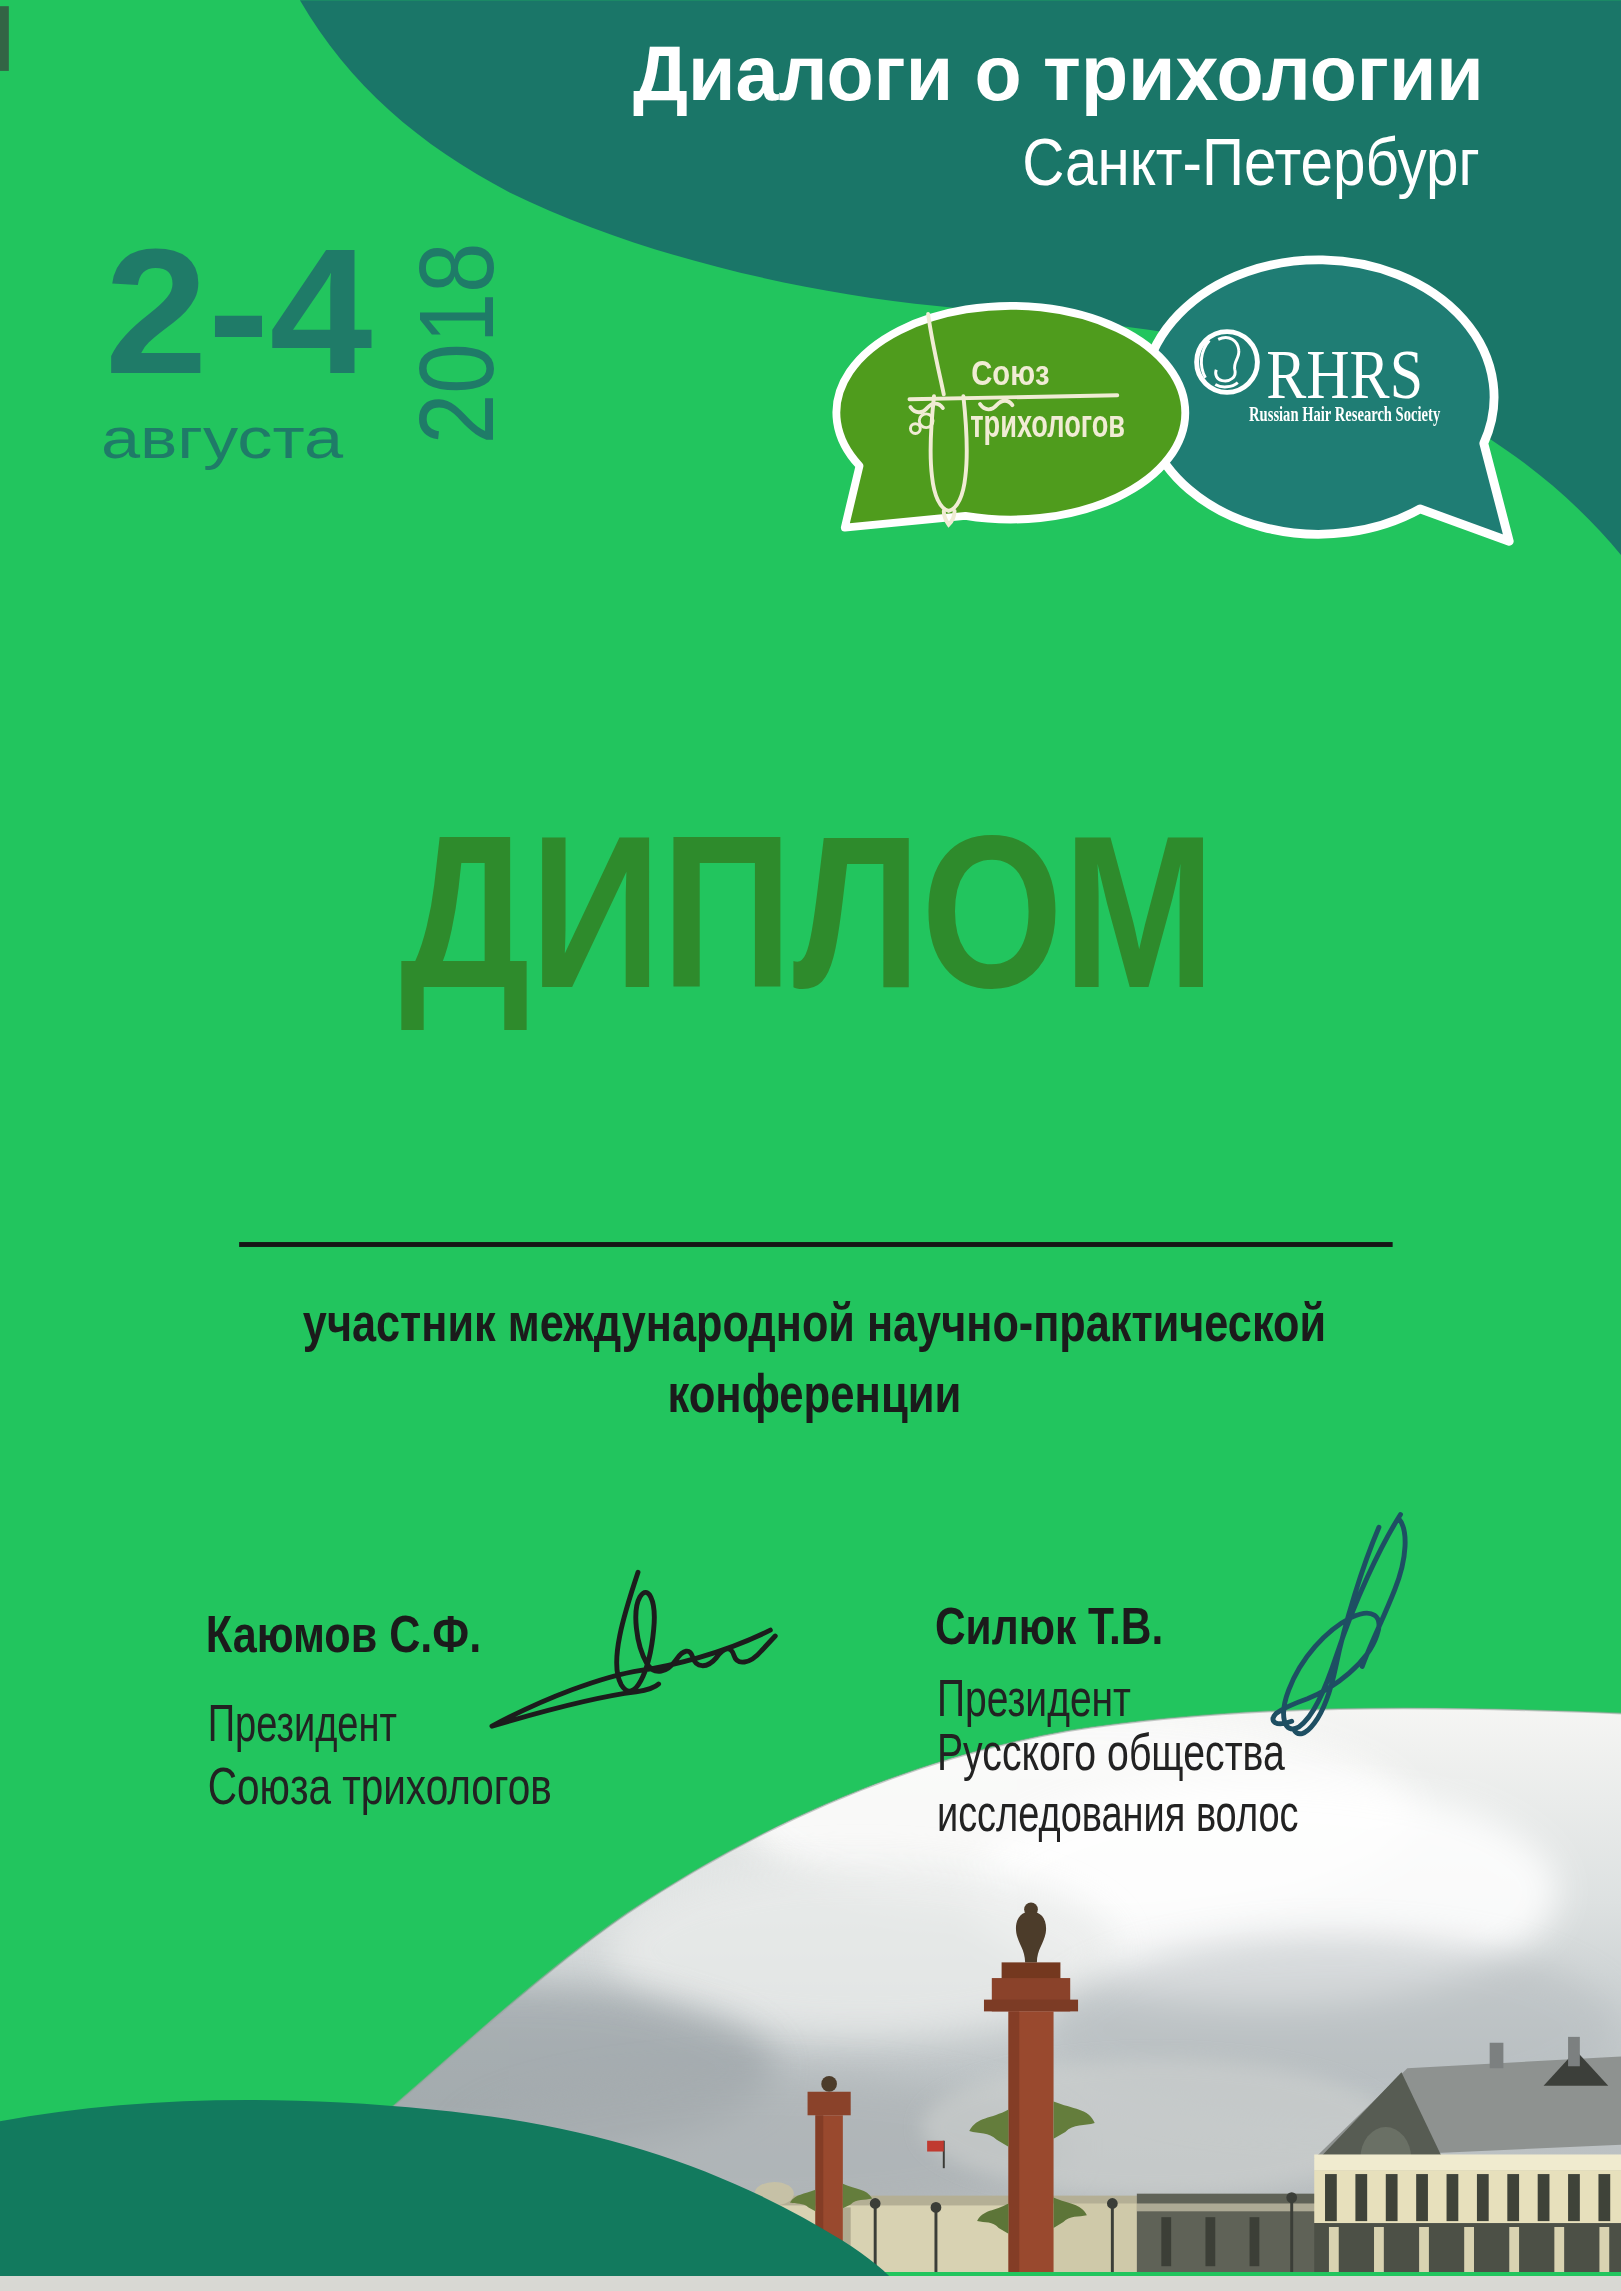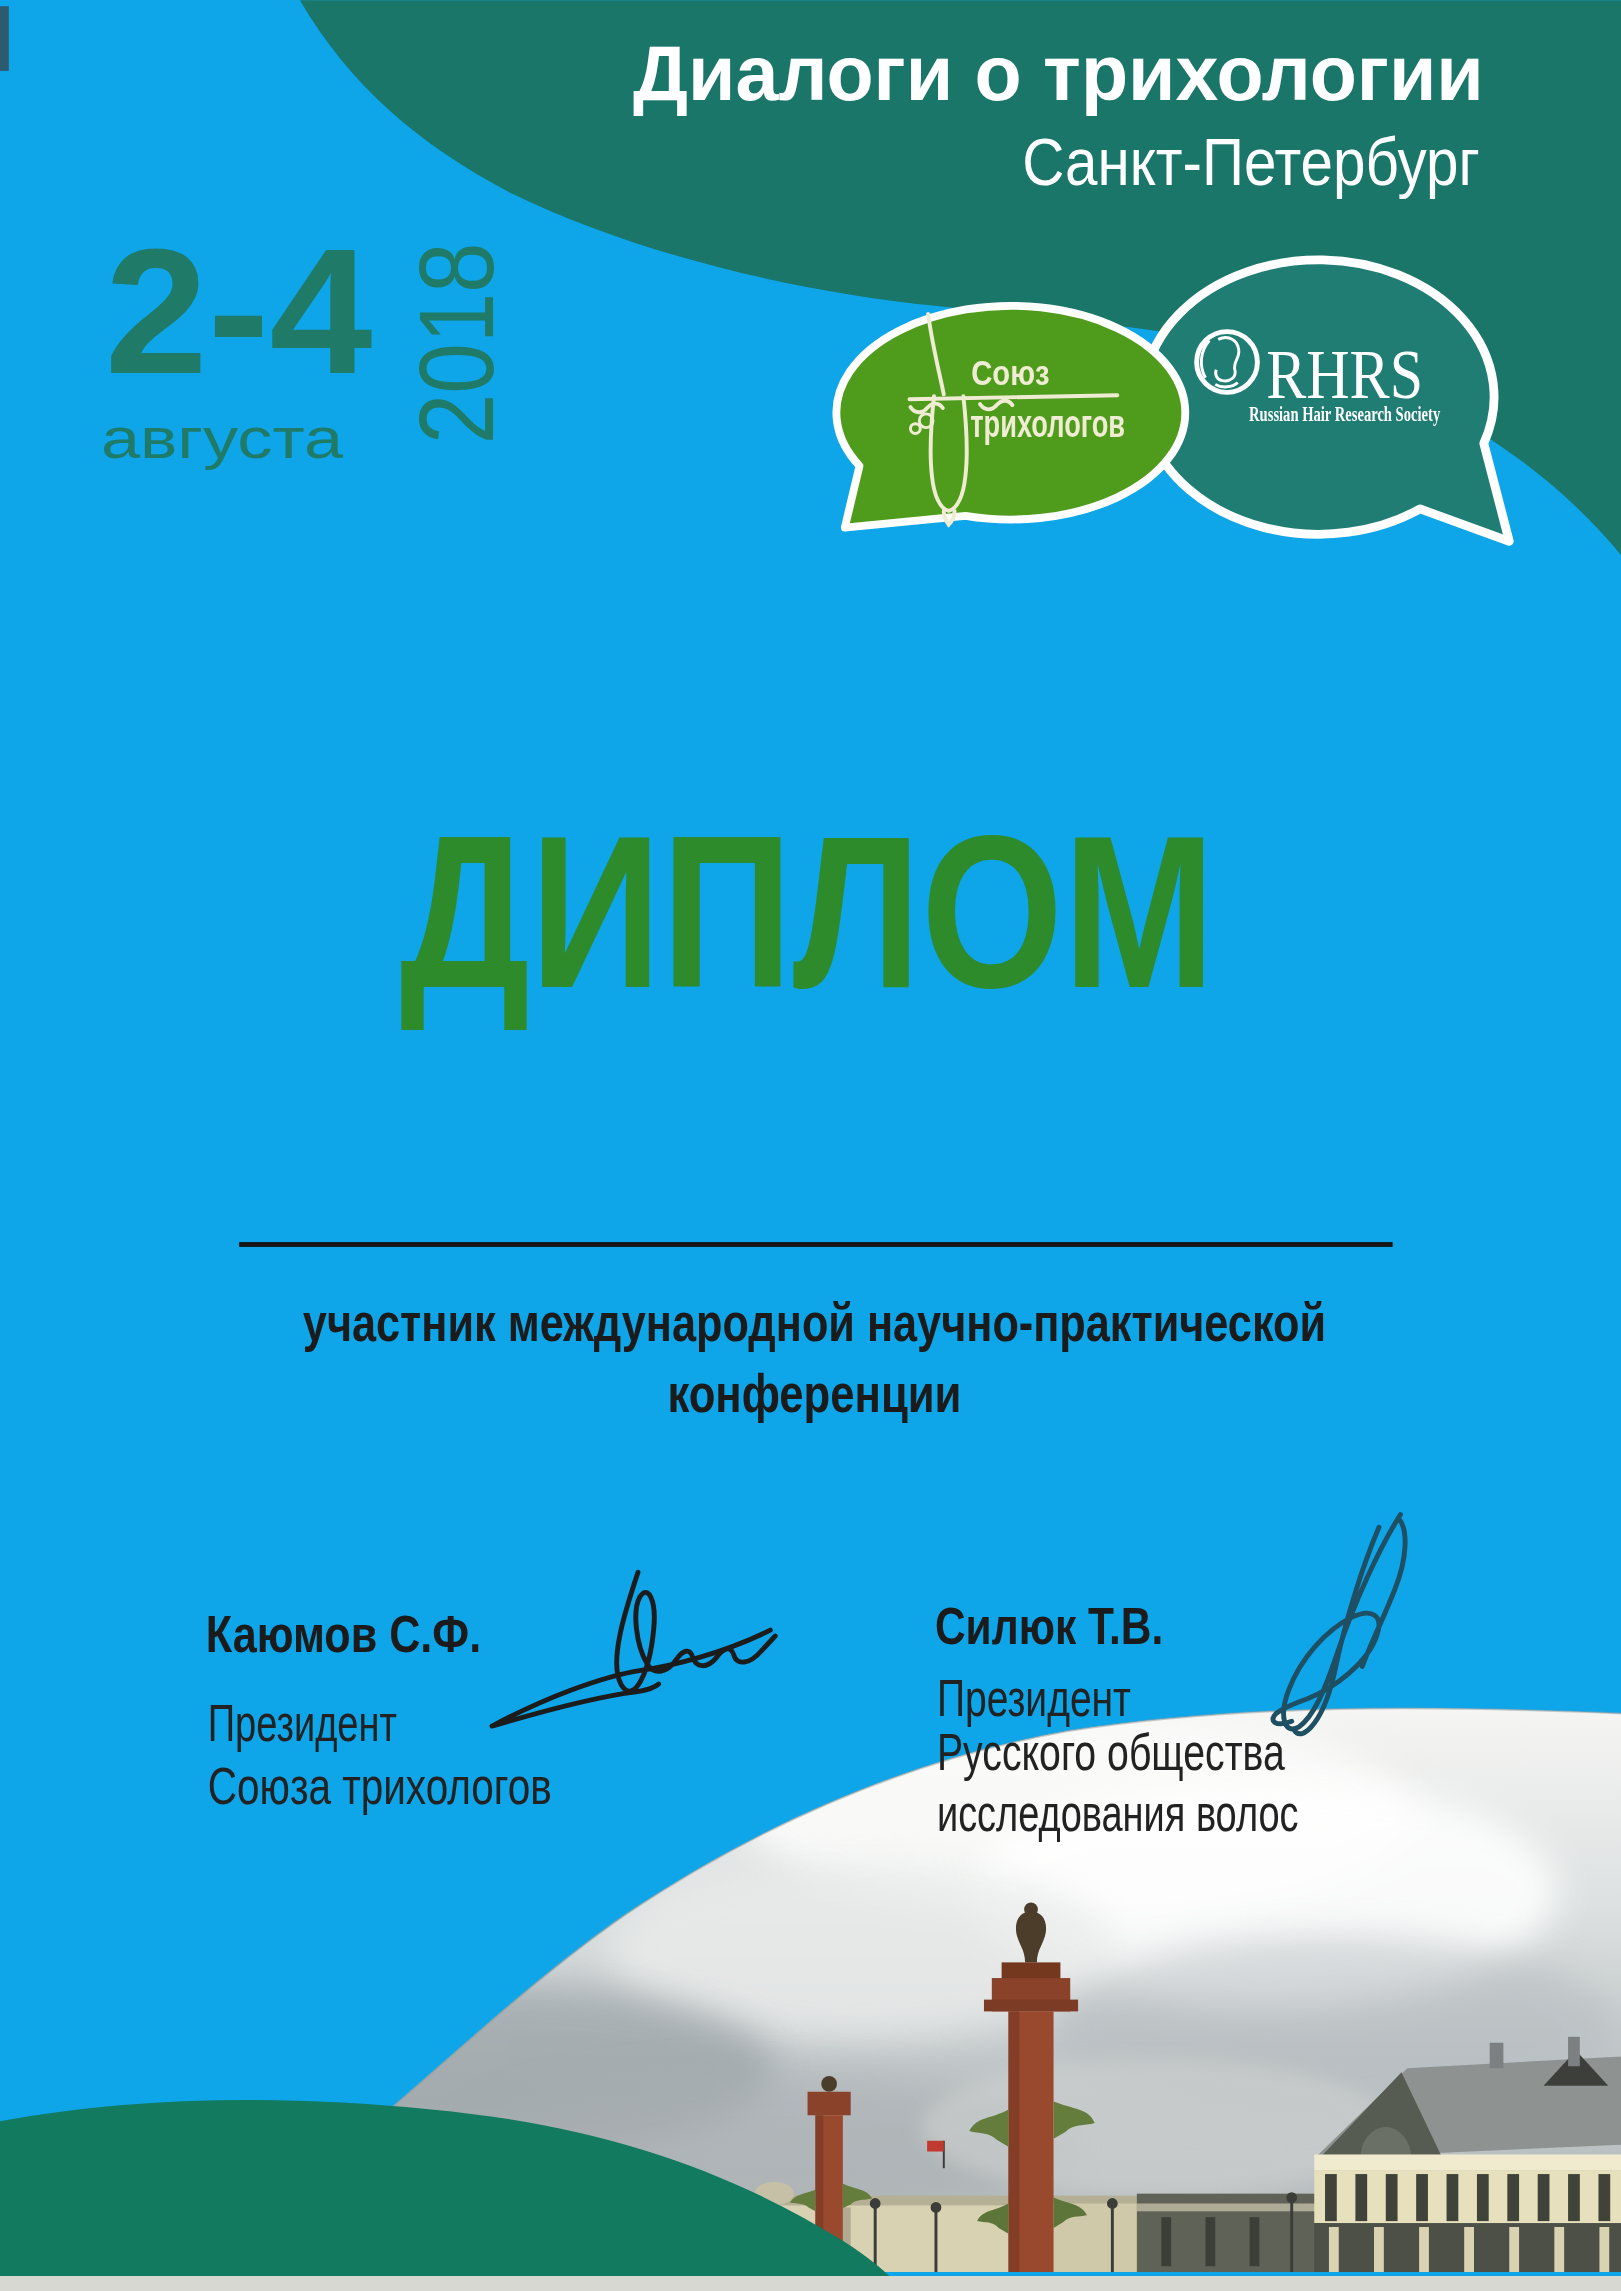--- a/index.html
+++ b/index.html
@@ -1,19 +1,19 @@
 <!DOCTYPE html>
 <html><head>
 <meta charset="utf-8">
 <style>
   html,body { margin:0; padding:0; background:#888; }
   .page {
     position:relative;
     width:1621px; height:2292px;
-    background:#0ea5e9;
+    background:#22c55e;
     overflow:hidden;
     font-family:"Liberation Sans", sans-serif;
   }
   .page > svg { position:absolute; left:0; top:0; }
   text { font-family:"Liberation Sans", sans-serif; }
   .b { font-weight:700; }
   .serif { font-family:"Liberation Serif", serif; }
 </style>
 </head>
 <body>

